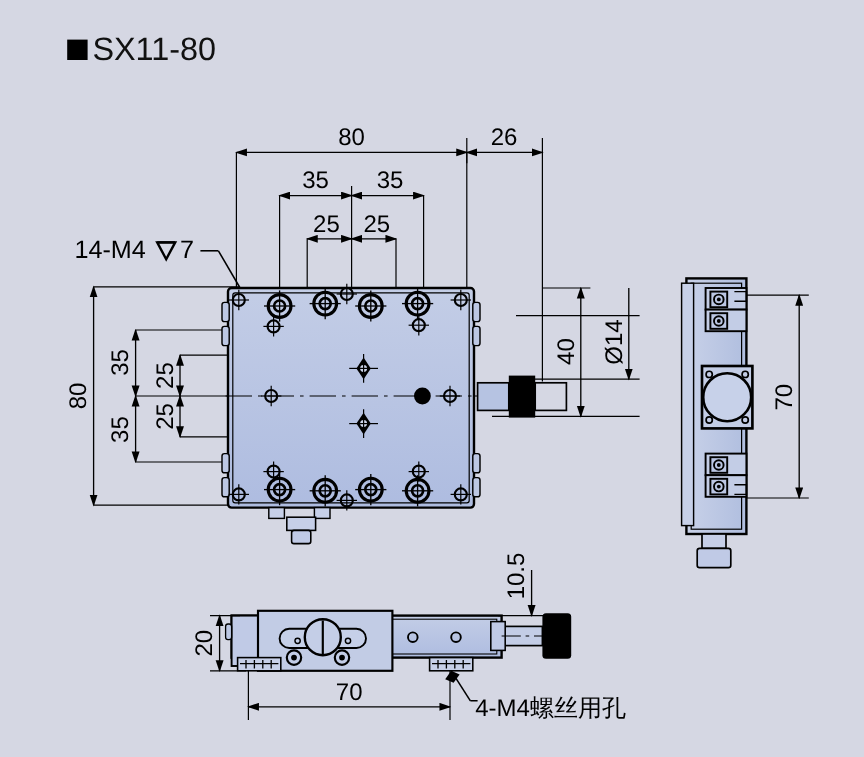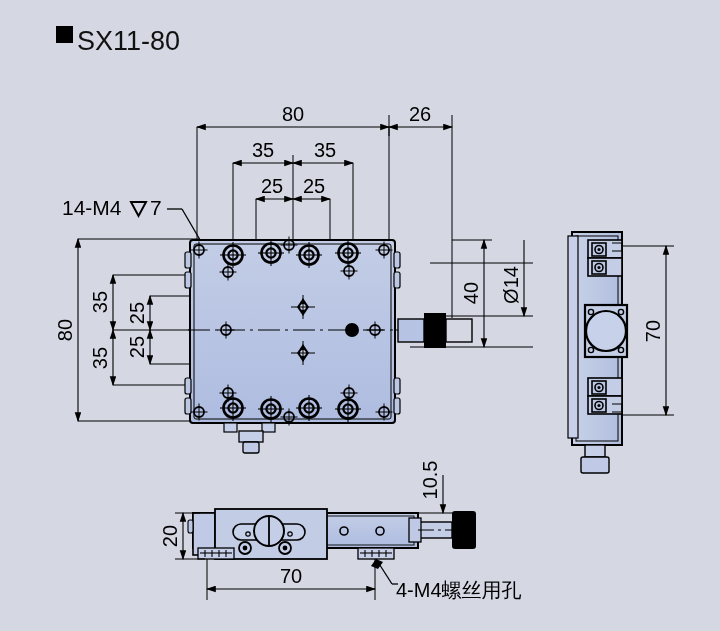--- a/index.html
+++ b/index.html
@@ -7,21 +7,21 @@
     width:720px;height:631px;
     background:#d5d7e3;
     font-family:"Liberation Sans", sans-serif;
     overflow:hidden;
     position:relative;
   }
   #stage{position:absolute;left:0;top:0;width:720px;height:631px;}
   .title{
     position:absolute;left:56px;top:26px;
     font-size:27px;letter-spacing:0px;color:#111;
-    display:flex;align-items:flex-start;gap:4px;
+    display:flex;align-items:center;gap:4px;
     font-family:"Liberation Sans", sans-serif;
   }
   .title .sq{width:17px;height:17px;background:#000;display:inline-block;}
   svg{position:absolute;left:0;top:0;}
   text{font-family:"Liberation Sans", sans-serif;fill:#000;}
 </style>
 </head>
 <body>
 
 <div id="stage">

